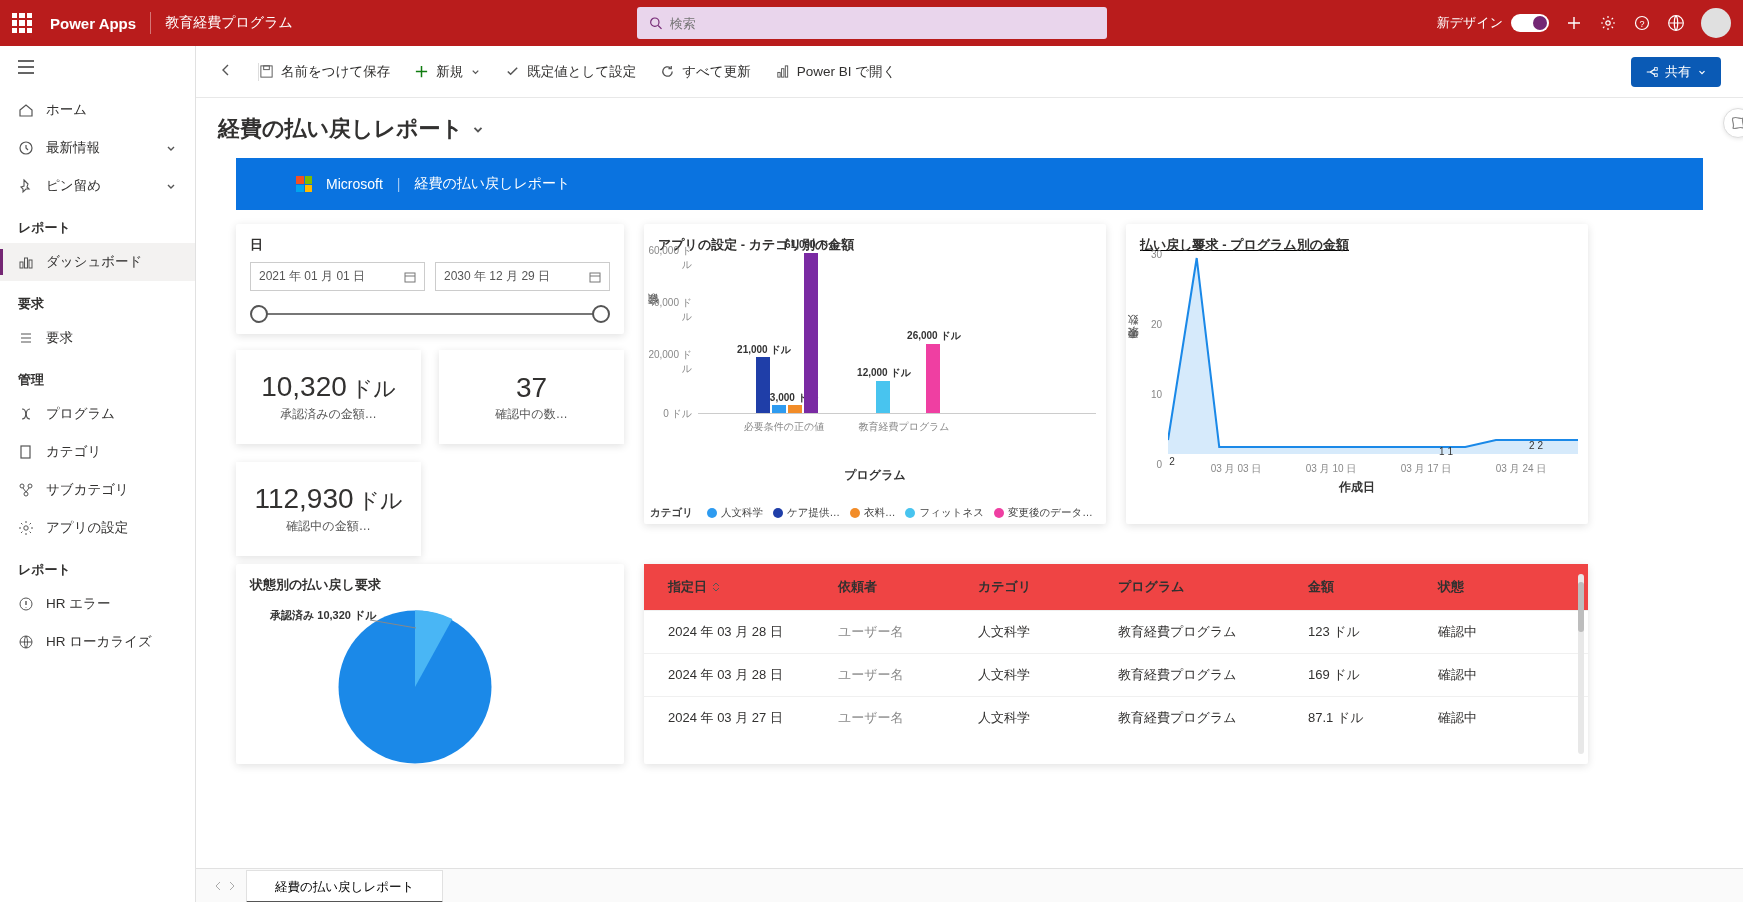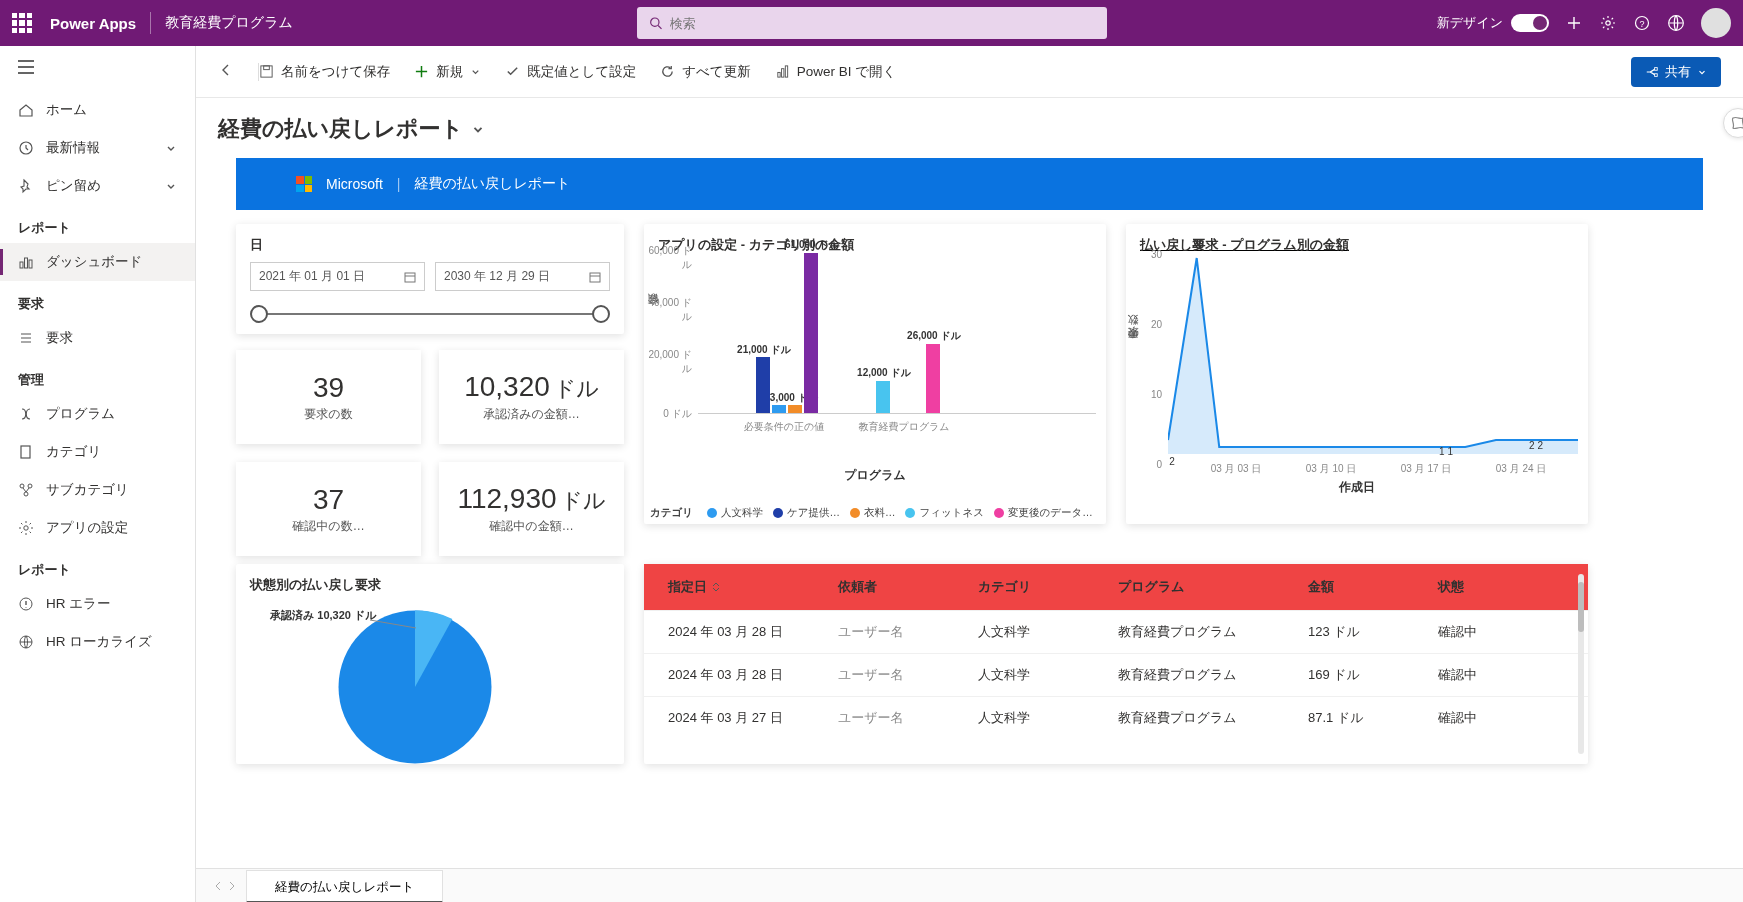--- a/index.html
+++ b/index.html
@@ -1,19 +1,19 @@
 <!DOCTYPE html>
 <html><head>
 <meta charset="utf-8">
 <style>
 * { margin: 0; padding: 0; box-sizing: border-box; font-family: "Segoe UI", Arial, sans-serif; }
 body { background: #f5f5f5; overflow: hidden; width: 1743px; height: 902px; }
 
 
-.top-header { height: 46px; background: #701a75; display: flex; align-items: center; color: #fff; padding: 0 12px; position: relative; }
+.top-header { height: 46px; background: #b91c1c; display: flex; align-items: center; color: #fff; padding: 0 12px; position: relative; }
 .waffle { width: 20px; height: 20px; display: grid; grid-template-columns: repeat(3,1fr); grid-template-rows: repeat(3,1fr); gap: 2px; margin-right: 18px; cursor: pointer; }
 .waffle span { background: #fff; }
 .brand { font-size: 15px; font-weight: 600; margin-right: 14px; }
 .divider-v { width: 1px; height: 22px; background: rgba(255,255,255,0.4); margin-right: 14px; }
 .app-name { font-size: 14px; }
 .search-box { position: absolute; left: 50%; transform: translateX(-50%); width: 470px; height: 32px; background: #e9d5ec; border-radius: 3px; display: flex; align-items: center; padding: 0 12px; }
 .search-box svg { margin-right: 8px; }
 .search-box input { border: none; background: transparent; outline: none; font-size: 13px; color: #555; width: 100%; }
 .header-right { margin-left: auto; display: flex; align-items: center; gap: 16px; }
 .new-design { display: flex; align-items: center; gap: 8px; font-size: 13px; }
@@ -383,24 +383,20 @@
                     </svg>
                   </div>
               </div>
               <div class="date-slider">
                 <div class="date-slider-track"></div>
                 <div class="date-slider-handle" style="left:0"></div>
                 <div class="date-slider-handle" style="right:0"></div>
               </div>
             </div>
             <div class="kpi-row">
-              <div class="kpi">
-                  <div class="kpi-val">39</div>
-                  <div class="kpi-label">要求の数</div>
-                </div>
               <div class="kpi">
                   <div class="kpi-val"><span>10,320</span><span class="unit">ドル</span></div>
                   <div class="kpi-label">承認済みの金額…</div>
                 </div>
               <div class="kpi">
                   <div class="kpi-val">37</div>
                   <div class="kpi-label">確認中の数…</div>
                 </div>
               <div class="kpi">
                   <div class="kpi-val"><span>112,930</span><span class="unit">ドル</span></div>

